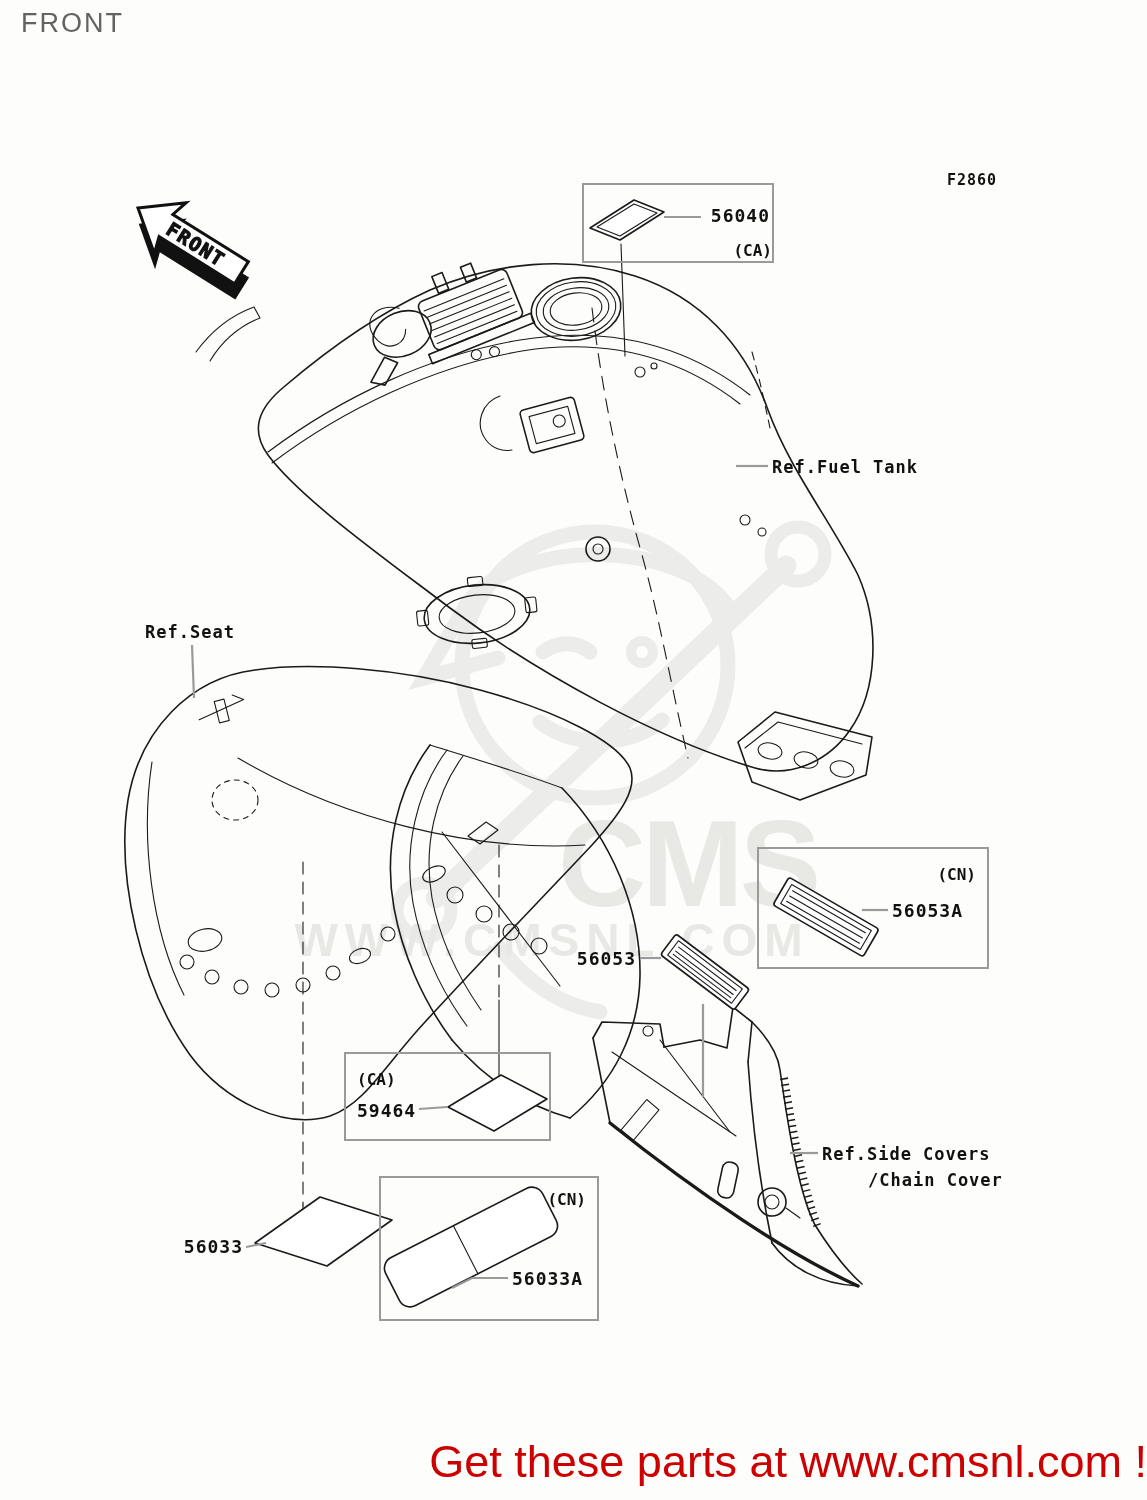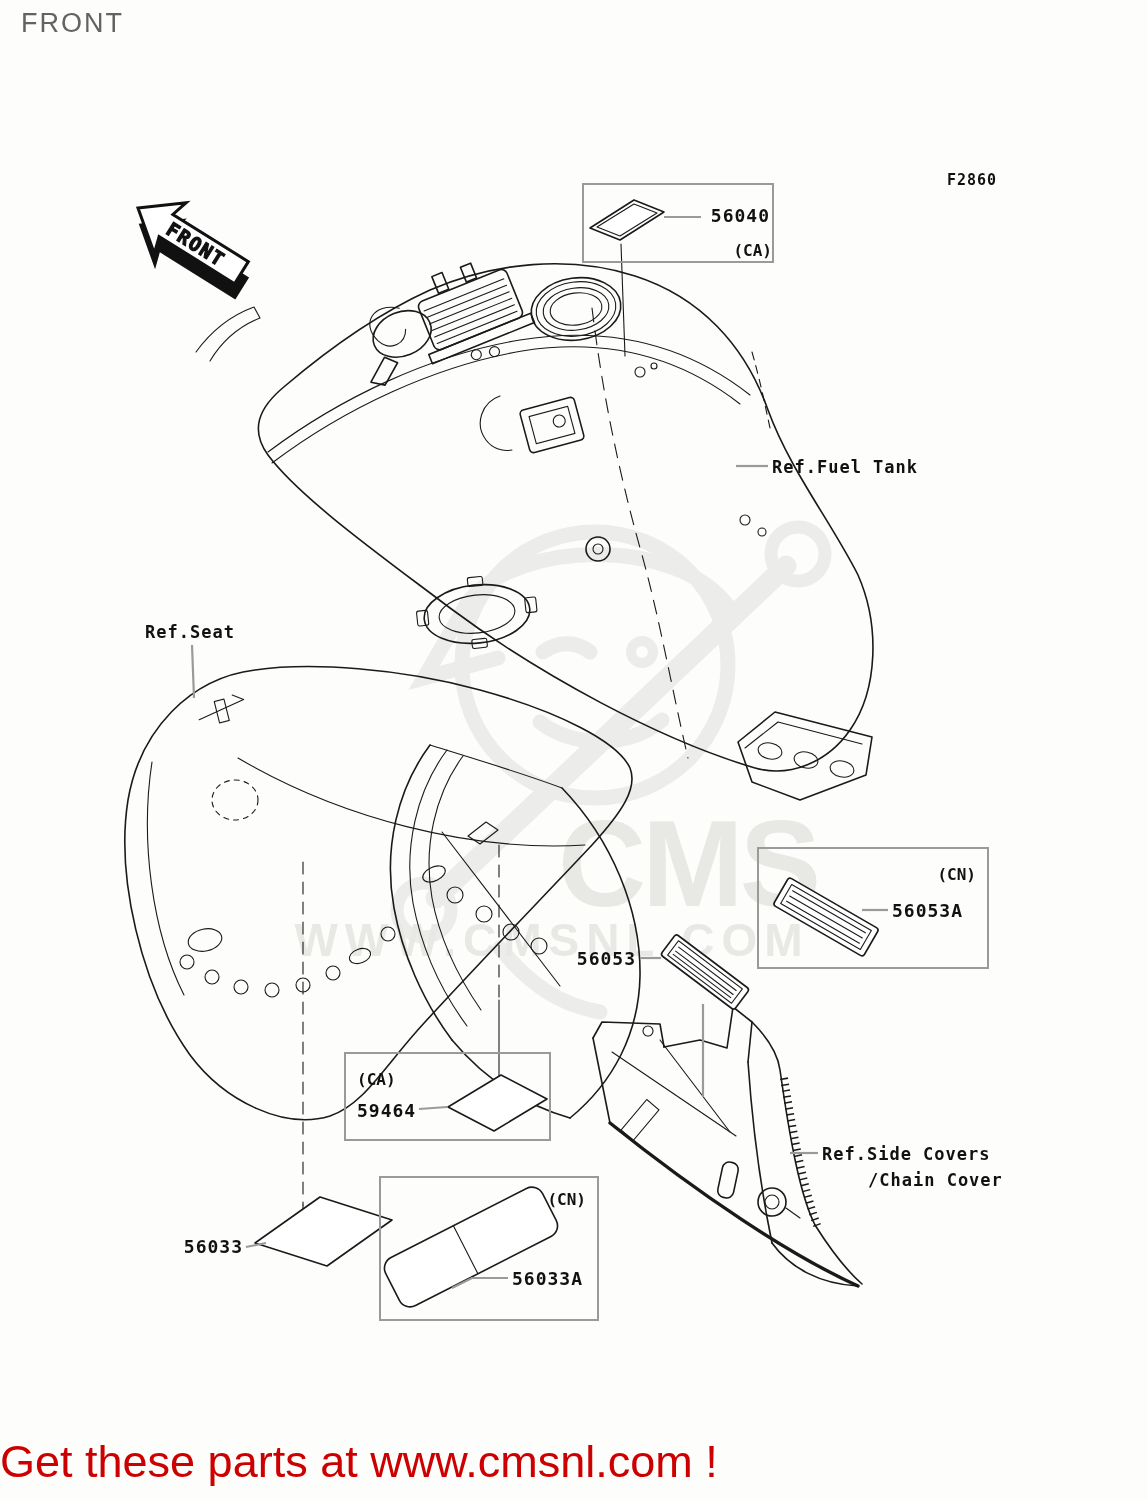--- a/index.html
+++ b/index.html
@@ -1,20 +1,20 @@
 <!DOCTYPE html>
 <html><head>
 <meta charset="utf-8">
 <style>
   html,body{margin:0;padding:0;}
   body{width:1147px;height:1500px;background:#fdfdfb;position:relative;overflow:hidden;
        font-family:"Liberation Sans",sans-serif;}
   .page-title{position:absolute;left:21px;top:8px;font-size:27px;color:#636363;
        letter-spacing:2px;font-weight:400;}
-  .banner{position:absolute;left:0;top:1436px;width:1147px;text-align:left;
+  .banner{position:absolute;left:0;top:1436px;width:1147px;text-align:right;
        font-size:45px;color:#cc0000;}
   svg text{font-family:"DejaVu Sans Mono",monospace;font-weight:bold;fill:#111;}
   svg .wm{font-family:"Liberation Sans",sans-serif;font-weight:bold;fill:#e8e8e5;}
   .ln{stroke:#1a1a1a;fill:none;stroke-width:1.6;stroke-linecap:round;stroke-linejoin:round;}
   .fine{stroke:#1a1a1a;fill:none;stroke-width:1.1;stroke-linecap:round;stroke-linejoin:round;}
   .thick{stroke:#1a1a1a;fill:none;stroke-width:3.4;stroke-linecap:round;}
   .leader{stroke:#9a9a9a;stroke-width:2.2;fill:none;}
   .box{stroke:#9a9a9a;stroke-width:2;fill:none;}
   .sticker{stroke:#1a1a1a;stroke-width:1.6;fill:#ffffff;stroke-linejoin:round;}
 </style>

